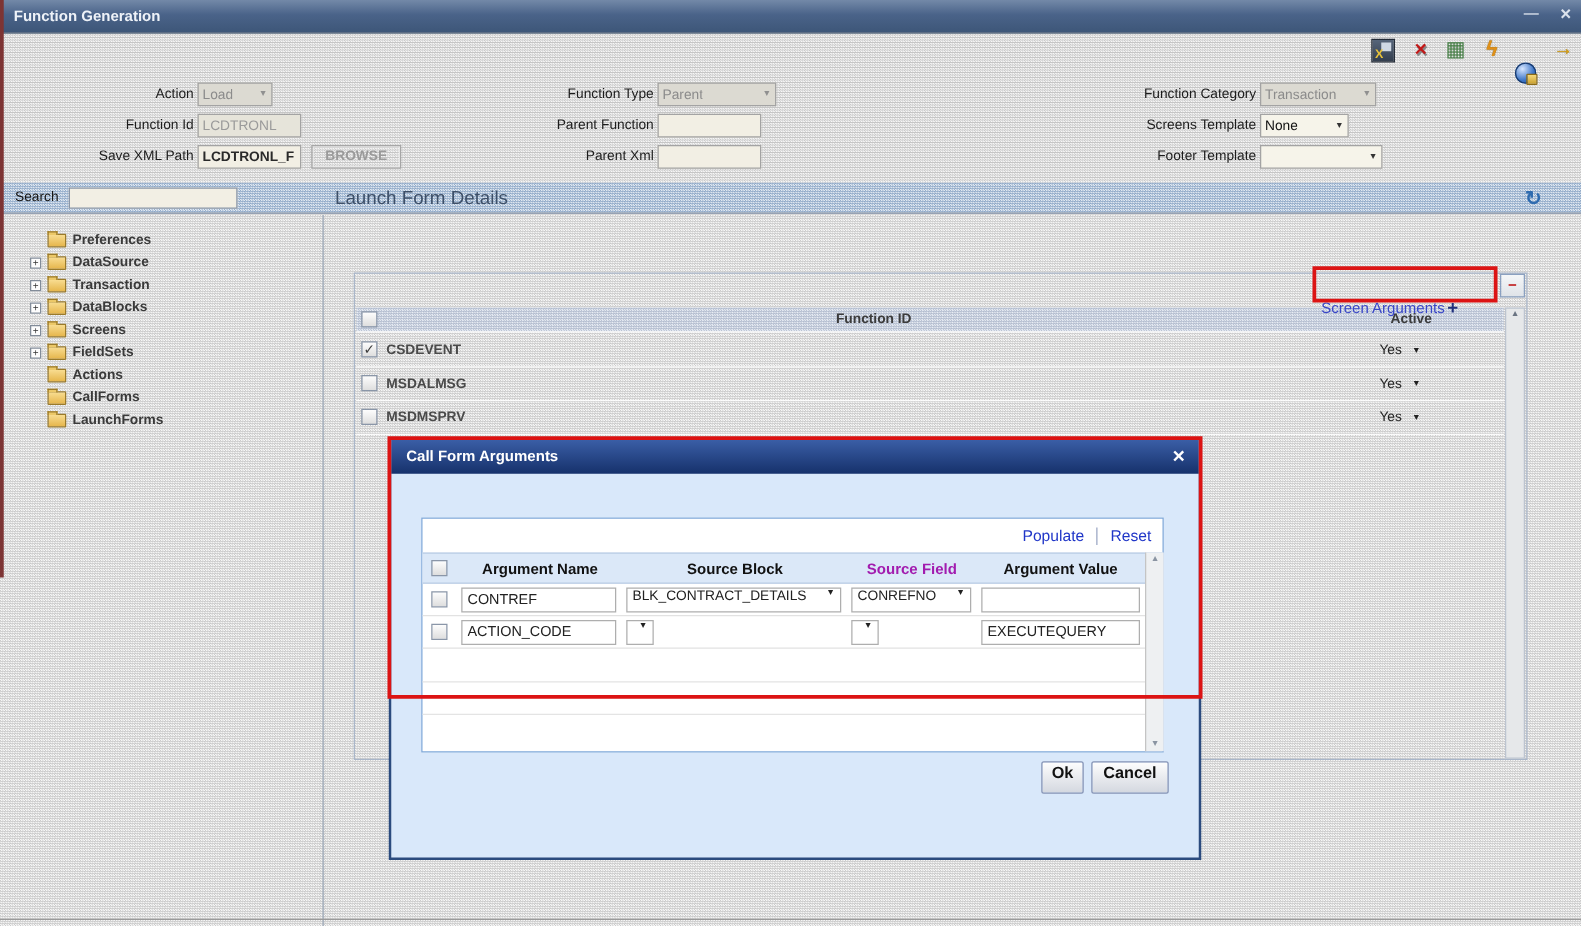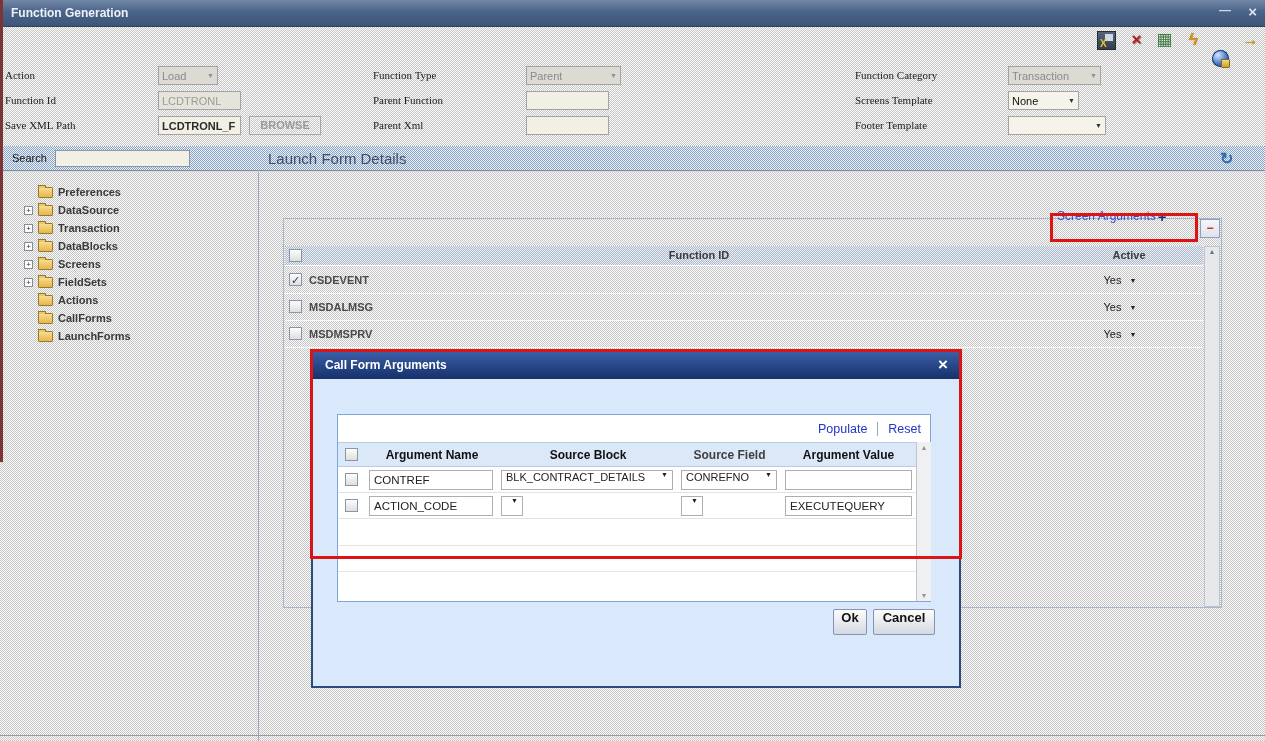--- a/index.html
+++ b/index.html
@@ -34,21 +34,21 @@
   .ic-grid  { color:#3f7a3f; font-size:17px; line-height:18px; }
   .ic-bolt  { color:#e09018; font-size:17px; line-height:18px; font-weight:bold; text-shadow:0 0 1px #7a5200; }
   .ic-globe { border-radius:50%; width:17px; height:17px;
               background:radial-gradient(circle at 35% 30%, #d6e6ff, #3f77c8 55%, #1c4890);
               box-shadow:inset 0 0 0 1px #173a6e; position:relative; }
   .ic-globe::after { content:""; position:absolute; right:-1px; bottom:-1px; width:7px; height:7px;
               background:linear-gradient(#f4d87c,#caa12e); border:1px solid #8a6a16; border-radius:1px; }
   .ic-exit  { color:#d8a018; font-size:16px; line-height:18px; font-weight:bold; text-shadow:0 0 1px #7a5a00; }
 
   
-  .lbl { position:absolute; width:150px; text-align:left; color:#1c1c1c;font-family:Liberation Serif, serif; }
+  .lbl { position:absolute; width:150px; text-align:right; color:#1c1c1c; }
   .inp { position:absolute; height:19px; border:1px solid #a3a3a3; background:#f2efe4;
          font-family:"Liberation Sans", sans-serif; font-size:11px; color:#2a2a2a; padding:0 3px; }
   .inp.disabled { background:#e6e4da; color:#9a9a9a; }
   .sel { position:absolute; height:19px; border:1px solid #a3a3a3; background:#f6f4ea;
          display:flex; align-items:center; justify-content:space-between; padding:0 3px; cursor:default; }
   .sel .sel-text { font-size:11px; color:#111; white-space:nowrap; overflow:hidden; }
   .sel .sel-arrow { font-size:7px; color:#333; margin-left:3px; }
   .sel.disabled { background:#dcdad2; }
   .sel.disabled .sel-text { color:#8b8b8b; }
   .sel.disabled .sel-arrow { color:#909090; }
@@ -78,21 +78,21 @@
   .folder::before { content:""; position:absolute; top:-3px; left:-1px; width:6px; height:2px;
                     background:#ecc868; border:1px solid #9a7a2a; border-bottom:none; }
   .tree-item .t-label { position:absolute; left:58px; top:2px; font-weight:bold; color:#3a3a3a; }
 
   
   #main-panel { left:283px; top:218px; width:939px; height:390px; border:1px solid #a9b6c9; }
   .cb { display:inline-block; width:13px; height:13px; border:1px solid #8a96a8;
         background:linear-gradient(#fdfdfd,#dedede); font-size:11px; line-height:12px;
         text-align:center; color:#3c3c3c; cursor:pointer; }
 
-  .screen-args { position:absolute; left:1057px; top:206px; height:20px; display:flex; align-items:center; cursor:pointer; z-index:20;text-align:center; }
+  .screen-args { position:absolute; left:1057px; top:236px; height:20px; display:flex; align-items:center; cursor:pointer; z-index:20;text-align:center; }
   .screen-args .sa-label { color:#3946c8; font-size:12px; }
   .screen-args .sa-plus  { color:#20307c; font-size:15px; font-weight:bold; margin-left:2px; }
   .btn-minus { position:absolute; left:1200px; top:219px; width:20px; height:19px; border:1px solid #8aa0c0;
                background:linear-gradient(#f4f6f8,#dfe3e8); text-align:center; line-height:16px;
                color:#c02020; font-weight:bold; font-size:12px; cursor:pointer; z-index:20; }
   .redbox1 { position:absolute; left:1050px; top:213px; width:148px; height:29px;
              border:3px solid #dc1414; z-index:30; pointer-events:none; }
 
   .grid-header { position:absolute; left:1px; top:27px; width:918px; height:20px; border-bottom:1px solid #ffffff; }
   .grid-header .h-cb { position:absolute; left:4px; top:3px; }
@@ -120,21 +120,21 @@
   .d-links { position:absolute; left:0; top:0; width:592px; height:27px; display:flex; align-items:center;
              justify-content:flex-end; gap:10px; padding-right:9px; }
   .d-link  { color:#2036c8; font-size:12.5px; cursor:pointer; }
   .d-link-div { width:1px; height:14px; background:#9aa6c4; }
 
   .d-head { position:absolute; left:0; top:27px; width:592px; height:25px; background:#dbe8f8;
             border-top:1px solid #b9cce4; border-bottom:1px solid #b9cce4; }
   .dh-cb   { position:absolute; left:7px; top:5px; }
   .dh-c1 { position:absolute; left:28px;  top:5px; width:132px; text-align:center; font-weight:bold; font-size:12px; color:#111; }
   .dh-c2 { position:absolute; left:160px; top:5px; width:180px; text-align:center; font-weight:bold; font-size:12px; color:#111; }
-  .dh-c3 { position:absolute; left:340px; top:5px; width:103px; text-align:center; font-weight:bold; font-size:12px; color:#404040; }
+  .dh-c3 { position:absolute; left:340px; top:5px; width:103px; text-align:center; font-weight:bold; font-size:12px; color:#a21caf; }
   .dh-c4 { position:absolute; left:443px; top:5px; width:135px; text-align:center; font-weight:bold; font-size:12px; color:#111; }
 
   .d-row { position:absolute; left:0; width:578px; height:26px; border-bottom:1px solid #e2e2e2; }
   .d-row .dr-cb { position:absolute; left:7px; top:6px; }
   .d-inp { position:absolute; height:20px; border:1px solid #aeaeae; background:#fff;
            font-family:"Liberation Sans", sans-serif; font-size:11.5px; color:#222; padding:0 4px; }
   .d-sel { position:absolute; height:20px; border:1px solid #aeaeae; background:#fff; display:flex;
            justify-content:space-between; padding:0 4px; cursor:default; }
   .d-sel .sel-text { font-size:11px; color:#222; white-space:nowrap; }
   .d-sel .sel-arrow { font-size:7px; color:#222; margin-left:2px; }

